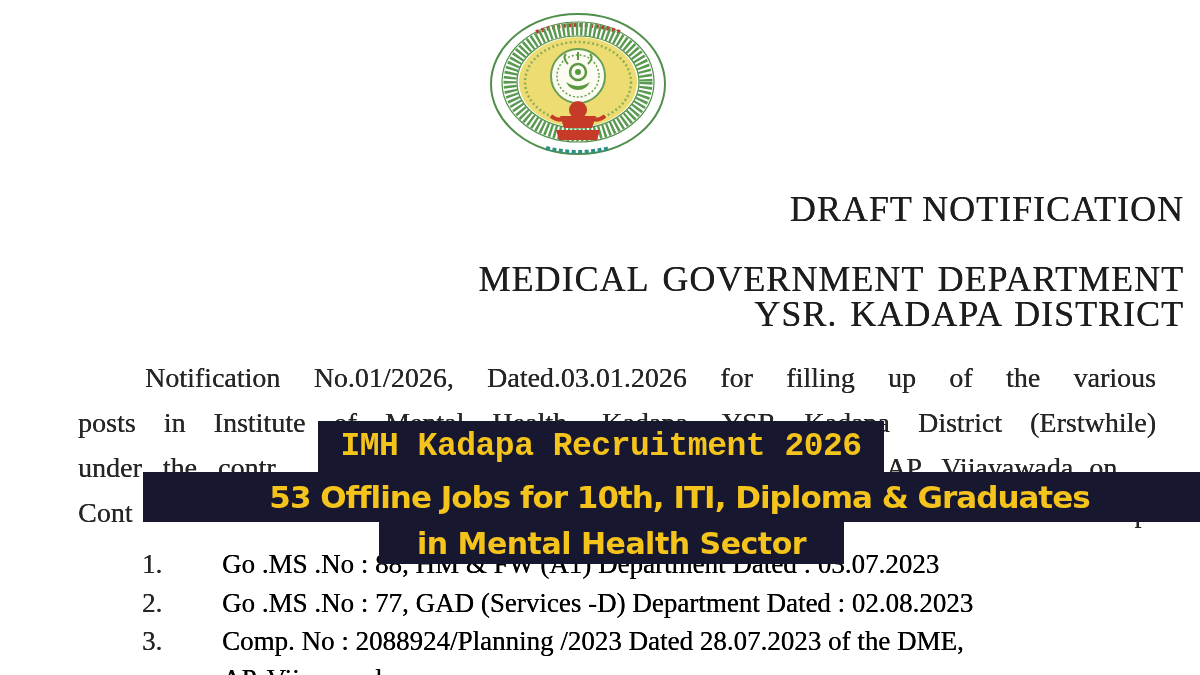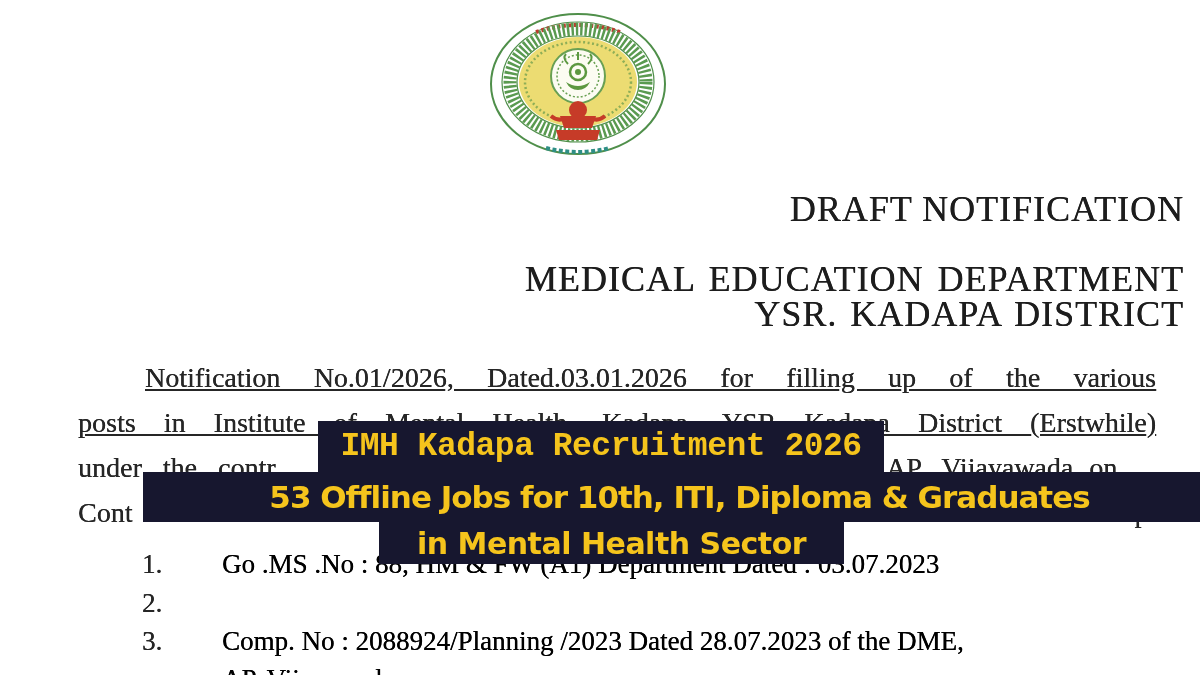--- a/index.html
+++ b/index.html
@@ -20,21 +20,21 @@
   }
   .h1{top:188px;}
   .h2{top:223px;word-spacing:10px;}
   .h3{top:258px;word-spacing:4px;}
   .h4{top:293px;word-spacing:3px;}
   
   .pline{
     position:absolute;font-size:28px;color:#262626;white-space:nowrap;
     text-shadow:0.25px 0 0 currentColor;
   }
-  .justify{text-align:justify;text-align-last:justify;white-space:normal;text-decoration:underline;}
+  .justify{text-align:justify;text-align-last:justify;white-space:normal;}
   .p1{left:145px;top:362px;width:1011px;}
   .p2{left:78px;top:407px;width:1078px;}
   .p3l{left:78px;top:452px;word-spacing:14px;}
   .p3r{left:886px;top:452px;word-spacing:9px;}
   .p4l{left:78px;top:497px;}
   .p4r{left:1108px;top:497px;}
   
   .lnum{
     position:absolute;left:142px;font-size:27px;color:#262626;
     text-shadow:0.25px 0 0 currentColor;
@@ -89,33 +89,34 @@
       <circle cx="90" cy="100" r="9" fill="#c63b28"></circle>
       <path d="M72,106 h36 l-4,12 h-28 z" fill="#c63b28"></path>
       <path d="M68,120 h44 l-3,10 h-38 z" fill="#c63b28"></path>
       <path d="M63,106 q7,6 14,2 M117,106 q-7,6 -14,2" fill="none" stroke="#c63b28" stroke-width="4"></path>
 
       <path d="M58,138 Q90,146 122,138" fill="none" stroke="#2f8f86" stroke-width="4" stroke-dasharray="4,2.5"></path>
     </svg>
   </div>
 
   <div class="heading h1">DRAFT NOTIFICATION</div>
-  <div class="heading h3">MEDICAL EDUCATION DEPARTMENT</div>
+  <div class="heading h3">MEDICAL GOVERNMENT DEPARTMENT</div>
   <div class="heading h4">YSR. KADAPA DISTRICT</div>
 
   <div class="pline p1 justify">Notification No.01/2026, Dated.03.01.2026 for filling up of the various</div>
   <div class="pline p2 justify">posts in Institute of Mental Health, Kadapa, YSR Kadapa District (Erstwhile)</div>
   <div class="pline p3l">under the contr</div>
   <div class="pline p3r">AP, Vijayawada on</div>
   <div class="pline p4l">Cont</div>
   <div class="pline p4r">dapa.</div>
 
   <div class="lnum r1">1.</div>
   <div class="ltext r1">Go .MS .No : 88, HM &amp; FW (A1) Department Dated : 03.07.2023</div>
   <div class="lnum r2">2.</div>
+  <div class="ltext r2">Go .MS .No : 77, GAD (Services -D) Department Dated : 02.08.2023</div>
   <div class="lnum r3">3.</div>
   <div class="ltext r3">Comp. No :  2088924/Planning /2023 Dated 28.07.2023  of the DME,</div>
   <div class="ltext r4">AP, Vijayawada</div>
 
   <div class="obox ob1">IMH Kadapa Recruitment 2026</div>
   <div class="obox ob2">53 Offline Jobs for 10th, ITI, Diploma &amp; Graduates</div>
   <div class="obox ob3">in Mental Health Sector</div>
 
 </div>
 

